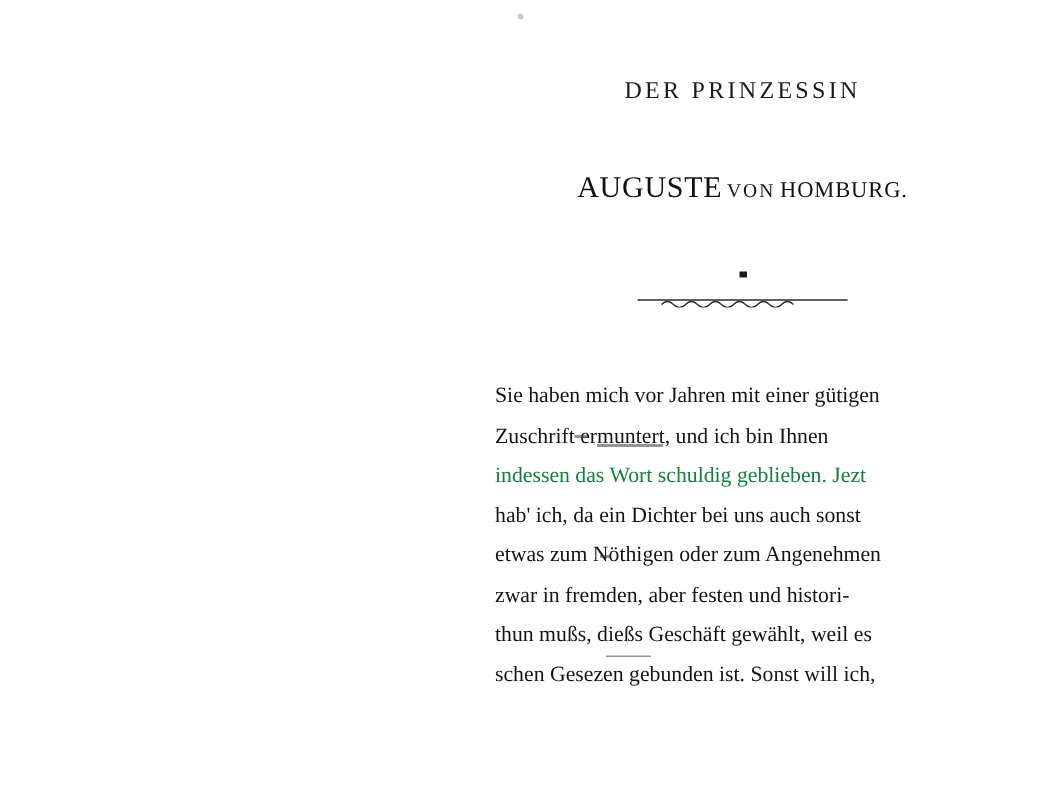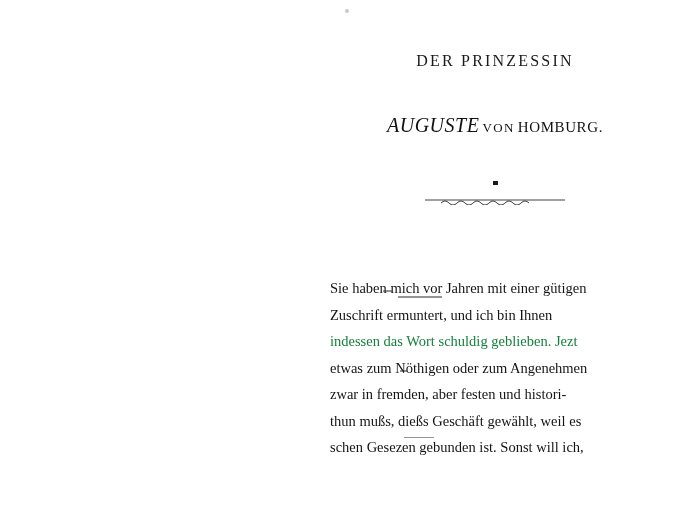--- a/index.html
+++ b/index.html
@@ -50,21 +50,20 @@
     white-space: nowrap;
   }
 
   .dedication-line2 {
     margin-top: 44px;
     text-align: center;
     white-space: nowrap;
     color: #111111;
   }
   .dedication-line2 .name-italic {
-    font-style: italic;
     font-size: 20px;
     letter-spacing: 0.5px;
   }
   .dedication-line2 .von {
     font-style: normal;
     font-size: 13px;
     letter-spacing: 1.4px;
     padding: 0 3px;
   }
   .dedication-line2 .place {
@@ -89,21 +88,21 @@
     background: #1a1a1a;
   }
   .ornament svg {
     position: absolute;
     left: 50%;
     top: 14px;
     margin-left: -72px;
   }
 
   .body-text {
-    margin-top: 66px;
+    margin-top: 42px;
     font-size: 14.5px;
     line-height: 26.5px;
     color: #141414;
     text-align: justify;
     text-align-last: left;
   }
   .body-text p {
     margin: 0;
   }
   .body-text .line {
@@ -141,20 +140,21 @@
         <path d="M2 5 L142 5" stroke="#2b2b2b" stroke-width="0.9" fill="none"></path>
         <path d="M18 8 q4 -4 8 0 q4 4 8 0 q4 -4 8 0 q4 4 8 0 q4 -4 8 0 q4 4 8 0 q4 -4 8 0 q4 4 8 0 q4 -4 8 0 q4 4 8 0 q4 -4 8 0" stroke="#2b2b2b" stroke-width="0.9" fill="none"></path>
       </svg>
     </div>
 
     <div class="body-text">
       <p>
         <span class="line first">Sie haben mich vor Jahren mit einer gütigen</span>
         <span class="line">Zuschrift ermuntert, und ich bin Ihnen</span>
         <span class="line faded">indessen das Wort schuldig geblieben. Jezt</span>
+        <span class="line">hab' ich, da ein Dichter bei uns auch sonst</span>
         <span class="line">etwas zum Nöthigen oder zum Angenehmen</span>
         <span class="line">zwar in fremden, aber festen und histori-</span>
         <span class="line">thun mußs, dießs Geschäft gewählt, weil es</span>
         <span class="line">schen Gesezen gebunden ist. Sonst will ich,</span>
       </p>
     </div>
 
   </div>
 
   <div class="smudge" style="left:398px; top:296px; width:44px; height:1.5px;"></div>

